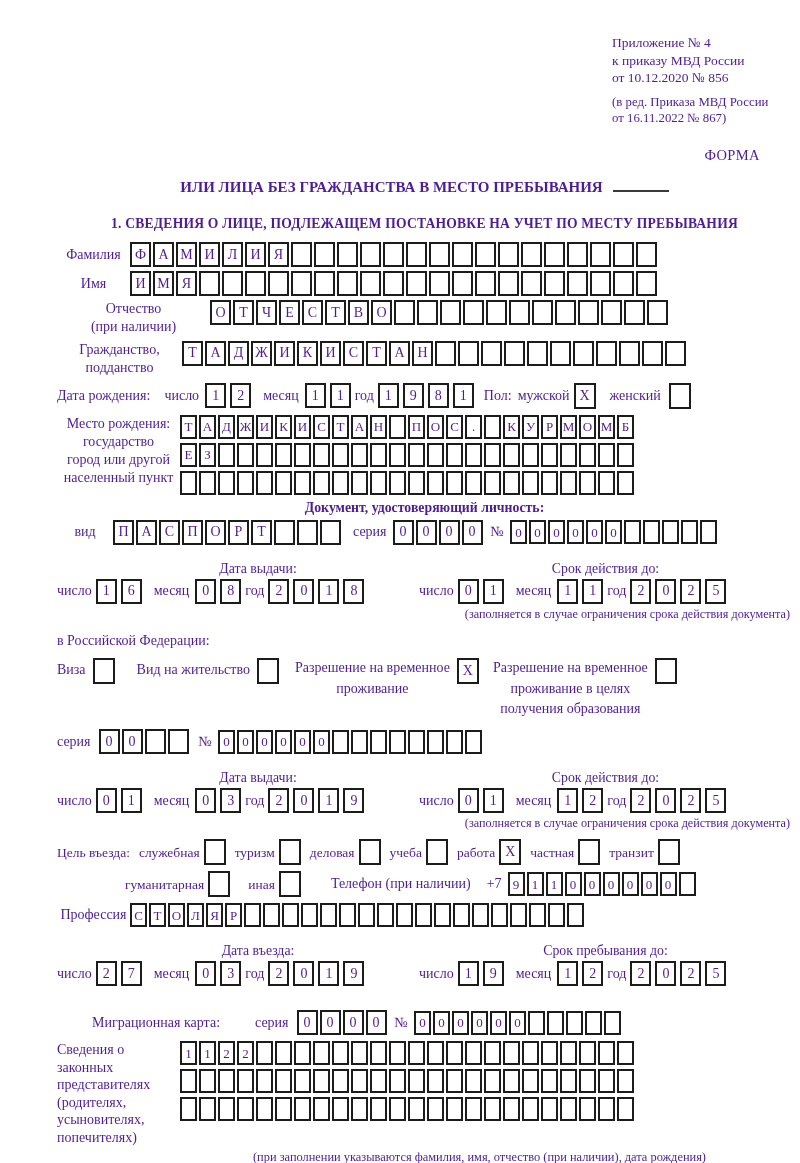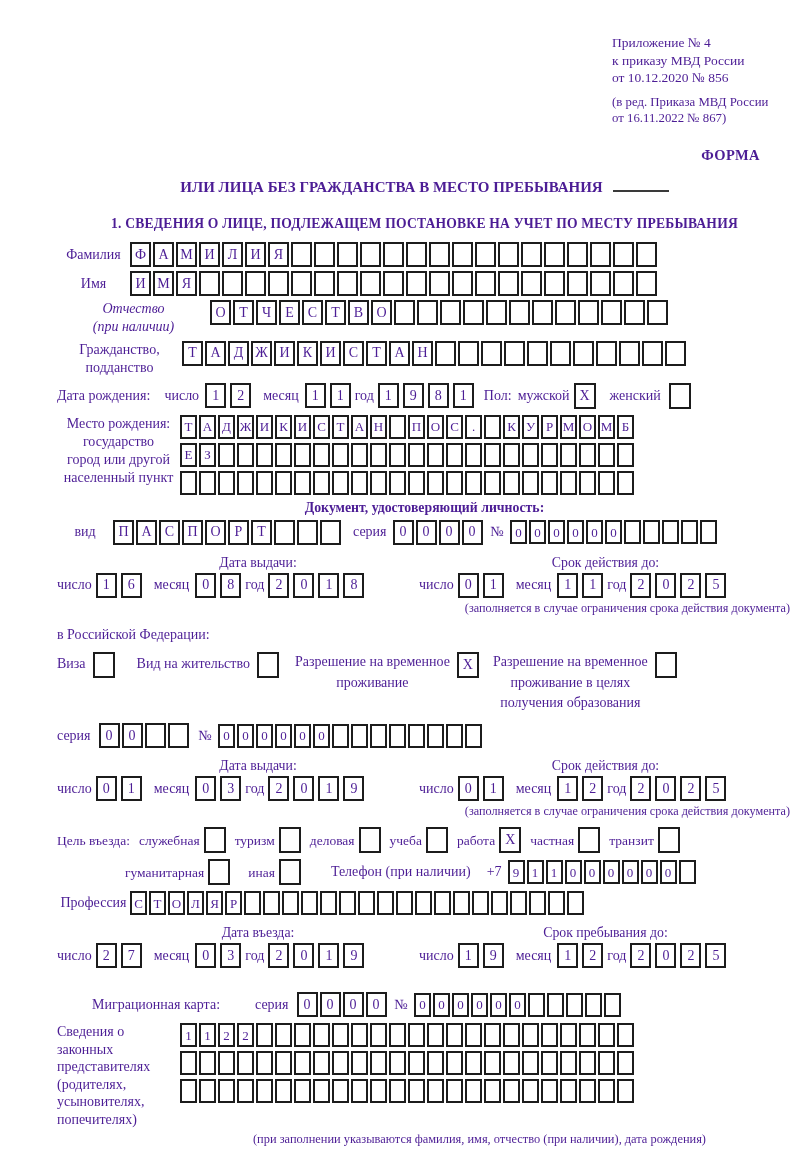--- a/index.html
+++ b/index.html
@@ -6,30 +6,30 @@
   html,body { background:#ffffff; }
   .page {
     width:800px; height:1163px; overflow:hidden; position:relative;
     background:#ffffff; color:#4c1d95;
     font-family:"Liberation Serif", "DejaVu Serif", serif;
     padding:34px 8px 10px 57px;
   }
   .appendix { margin-left:555px; font-size:13.5px; line-height:1.3; }
   .appendix .note-gap { margin-top:7px; font-size:12.8px; }
   .appendix .note2 { font-size:12.8px; }
-  .forma { text-align:right; font-weight:bold; font-size:14.5px; margin:20px 32px 0 0; letter-spacing:0.4px; }
+  .forma { text-align:right; font-weight:normal; font-size:14.5px; margin:20px 32px 0 0; letter-spacing:0.4px; }
   .title { text-align:center; font-weight:bold; font-size:15px; line-height:1.55; margin-top:12px; }
   .title-underline { display:inline-block; width:56px; border-bottom:2px solid #3a3a3a; height:14px; margin-left:10px; }
   .section-head { text-align:center; font-weight:bold; font-size:13.6px; margin-top:17px; letter-spacing:0.2px; }
 
   .row { display:flex; align-items:center; margin-top:4px; }
   .row.start { align-items:flex-start; }
   .lbl { font-size:14px; flex:none; line-height:1.3;text-align:center; }
   .lbl2 { font-size:14px; line-height:1.3; }
-  .w73 { width:73px; } .w150 { width:153px;font-style:italic; } .w125 { width:125px; }
+  .w73 { width:73px; } .w150 { width:153px; } .w125 { width:125px; }
   .w123 { width:123px; } .w56 { width:56px; } .w195 { width:198px; }
 
   .cells { display:flex; flex-wrap:nowrap; flex:none; }
   .cell {
     flex:none; width:21px; height:25px; border:2px solid #1c1c1c; margin-right:2px;
     display:flex; align-items:center; justify-content:center;
     font-size:14px; line-height:1;
   }
   .cells.sm .cell { width:17px; height:24px; margin-right:2px; font-size:13px; }
   .cells.num .cell { margin-right:4px; }
@@ -41,21 +41,21 @@
   .stack .cells { margin-top:4px; }
   .stack .cells:first-child { margin-top:0; }
 
   .mt6 { margin-top:6px; } .mt8 { margin-top:24px; } .mt10 { margin-top:10px; }
   .ml6 { margin-left:6px; } .ml8 { margin-left:8px; } .ml10 { margin-left:10px; }
   .ml14 { margin-left:14px; } .ml16 { margin-left:16px; } .ml22 { margin-left:22px; }
   .ml30 { margin-left:30px; } .mr4 { margin-right:4px; } .mr6 { margin-right:6px; } .mr8 { margin-right:8px; }
 
   .doc-header { text-align:center; font-weight:bold; font-size:13.8px; margin-top:5px; }
 
-  .dates { display:flex; margin-top:10px;font-family:Liberation Serif, serif; }
+  .dates { display:flex; margin-top:16px;font-family:Liberation Serif, serif; }
   .date-col { display:flex; flex-direction:column; }
   .date-col.left { width:362px; }
   .date-col.right { flex:1; }
   .date-head { font-size:13.8px; text-align:center; margin-bottom:2px; }
   .date-col.left .date-head { padding-left:40px; }
   .date-line { display:flex; align-items:center; }
   .fill-note { text-align:right; font-size:12.2px; margin-top:3px; padding-right:2px; }
 
   .res-doc { font-size:14px; line-height:1.75; margin-top:7px; }
 

